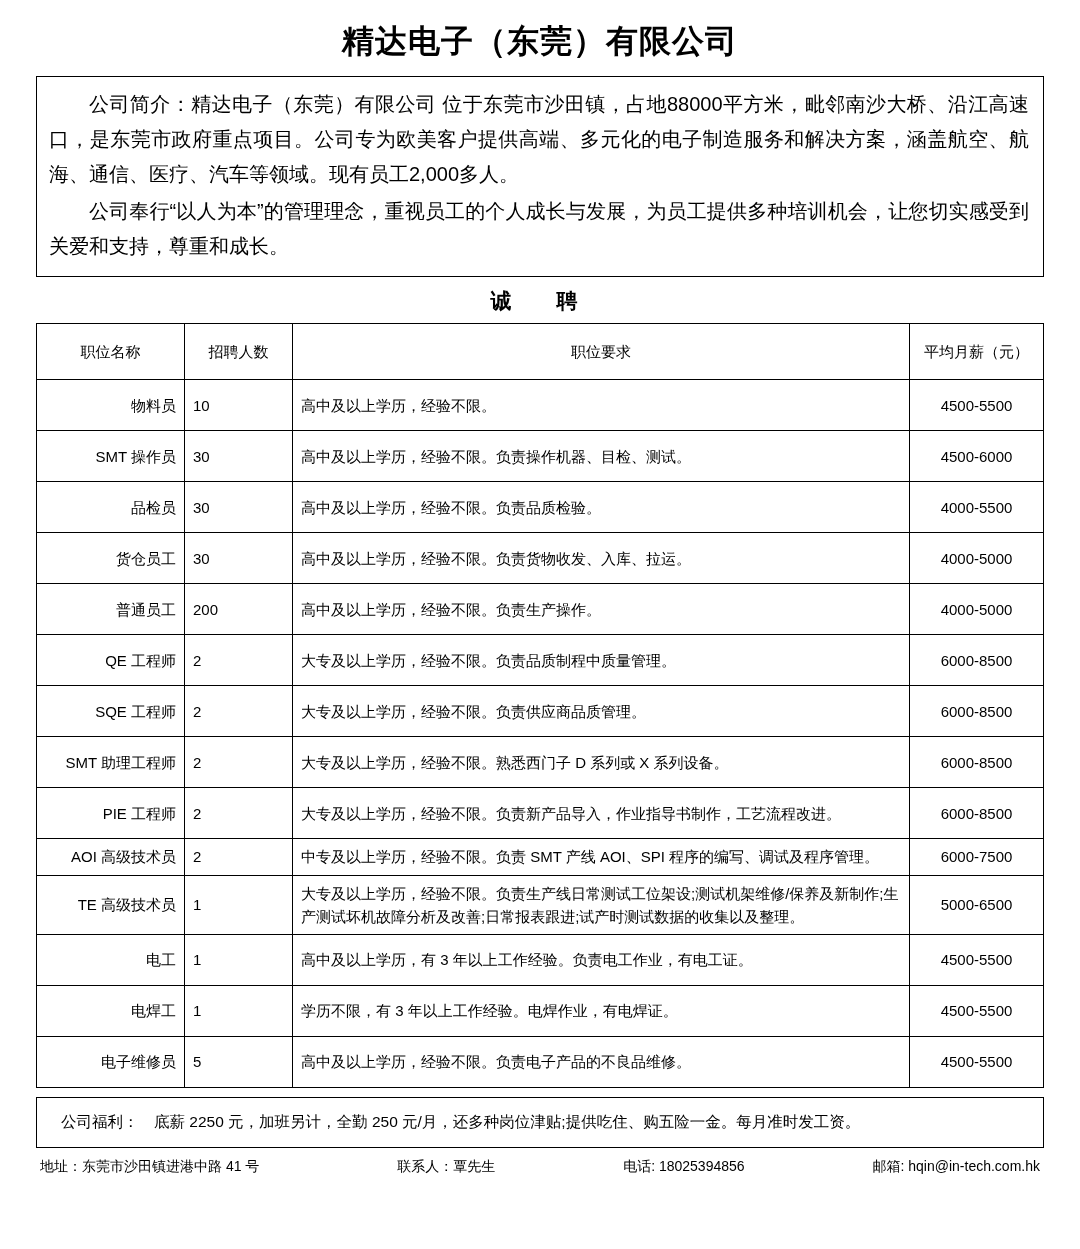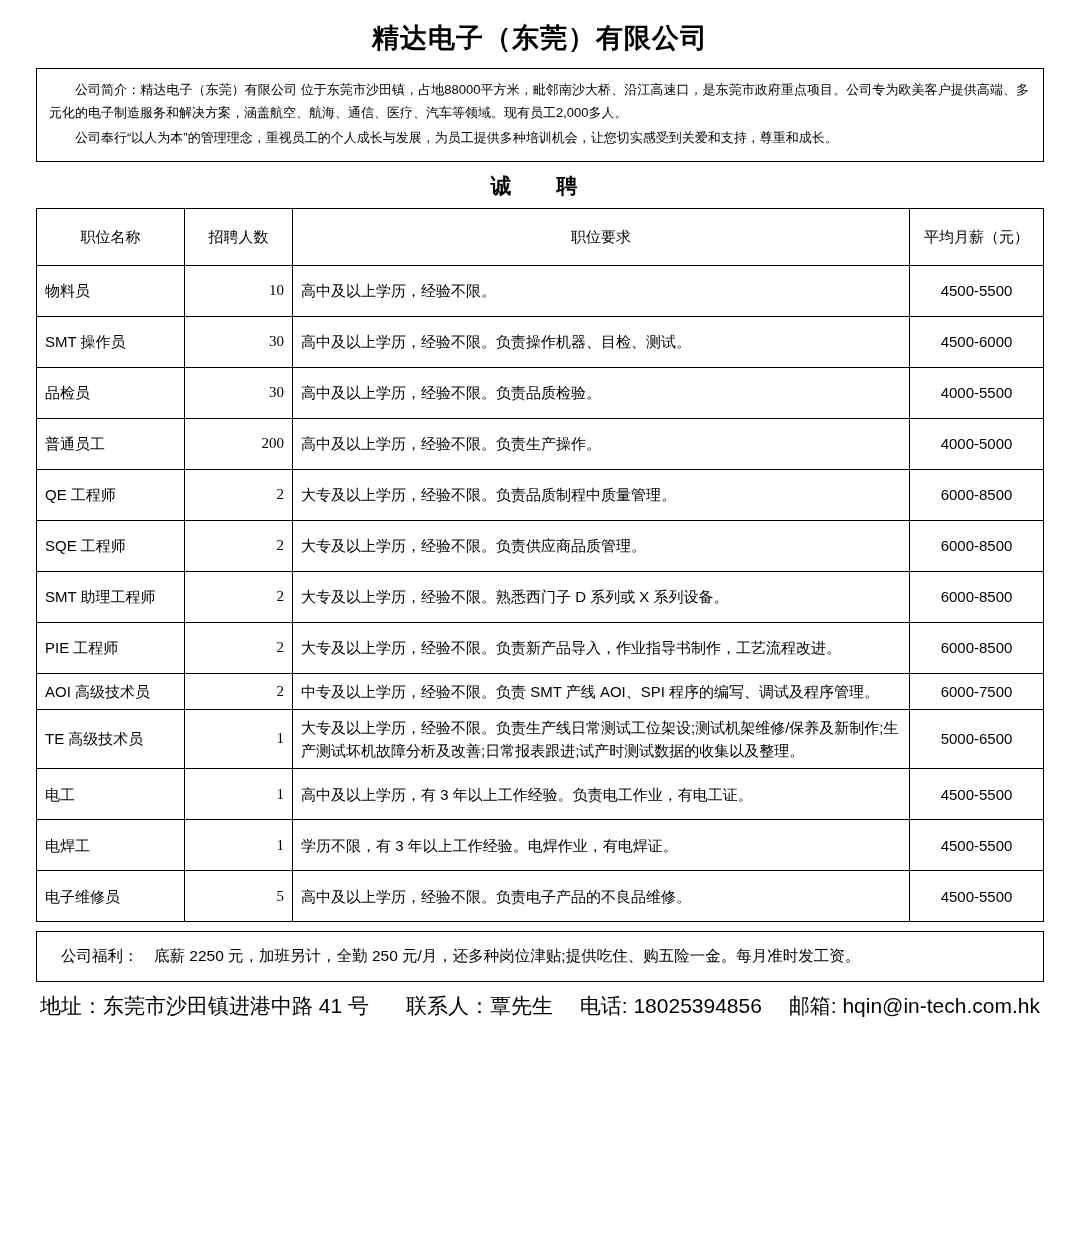--- a/index.html
+++ b/index.html
@@ -14,30 +14,30 @@
     color: #000000;
     -webkit-font-smoothing: antialiased;
   }
   .page {
     width: 1080px;
     box-sizing: border-box;
     padding: 18px 36px 10px 36px;
   }
   .doc-title {
     text-align: center;
-    font-size: 27px;
+    font-size: 32px;
     font-weight: bold;
     letter-spacing: 1px;
     margin: 2px 0 12px 0;
     font-family: Liberation Sans, sans-serif;
   }
   .intro-box {
     border: 1px solid #000;
     padding: 10px 14px 10px 12px;
-    font-size: 13px;
+    font-size: 20px;
     line-height: 1.75;
   }
   .intro-box p {
     margin: 0 0 2px 0;
     text-indent: 2em;
     text-align: justify;
   }
   .section-title {
     text-align: center;
     font-size: 21px;
@@ -60,37 +60,37 @@
   }
   table.jobs th {
     text-align: center;
     font-weight: normal;
     padding: 16px 6px;
   }
   col.c-title { width: 148px; }
   col.c-count { width: 108px; }
   col.c-req   { width: auto; }
   col.c-pay   { width: 134px; }
-  td.title-cell { text-align: left; }
-  td.count-cell { text-align: right; font-family: Liberation Serif, serif; }
+  td.title-cell { text-align: right; }
+  td.count-cell { text-align: left; }
   td.req-cell { text-align: left; padding-left: 10px; }
   td.pay-cell { text-align: center; }
   tr.tall td { height: 38px; }
   .benefits-box {
     border: 1px solid #000;
     margin-top: 9px;
     padding: 12px 24px;
     font-size: 15.5px;
     line-height: 1.6;
   }
   .footer {
     display: flex;
     justify-content: space-between;
     align-items: baseline;
-    font-size: 21px;
+    font-size: 14px;
     padding: 10px 4px 0 4px;
   }
   .footer span { white-space: nowrap; }
   .footer .f1 { margin-right: 10px; }
 </style>
 </head>
 <body>
 
 <div class="page">
 
@@ -131,20 +131,26 @@
         <td class="req-cell">高中及以上学历，经验不限。负责操作机器、目检、测试。</td>
         <td class="pay-cell">4500-6000</td>
       </tr>
       <tr class="tall">
         <td class="title-cell">品检员</td>
         <td class="count-cell">30</td>
         <td class="req-cell">高中及以上学历，经验不限。负责品质检验。</td>
         <td class="pay-cell">4000-5500</td>
       </tr>
       <tr class="tall">
+        <td class="title-cell">货仓员工</td>
+        <td class="count-cell">30</td>
+        <td class="req-cell">高中及以上学历，经验不限。负责货物收发、入库、拉运。</td>
+        <td class="pay-cell">4000-5000</td>
+      </tr>
+      <tr class="tall">
         <td class="title-cell">普通员工</td>
         <td class="count-cell">200</td>
         <td class="req-cell">高中及以上学历，经验不限。负责生产操作。</td>
         <td class="pay-cell">4000-5000</td>
       </tr>
       <tr class="tall">
         <td class="title-cell">QE 工程师</td>
         <td class="count-cell">2</td>
         <td class="req-cell">大专及以上学历，经验不限。负责品质制程中质量管理。</td>
         <td class="pay-cell">6000-8500</td>

